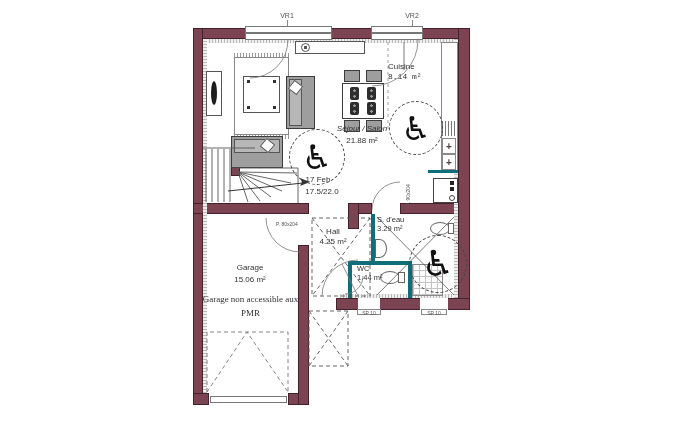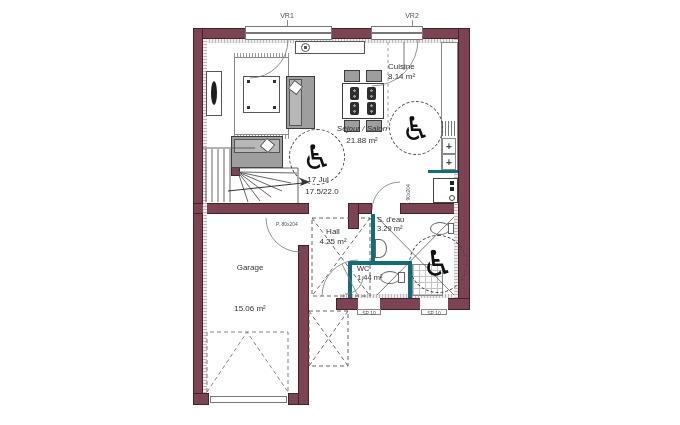--- a/index.html
+++ b/index.html
@@ -167,38 +167,40 @@
     <span class="wch" style="font-size:33px;">♿</span>
   </div>
   <div class="circ" style="left:409px;top:235px;width:56px;height:56px;">
     <span class="wch" style="font-size:36px;">♿</span>
   </div>
 
   <div class="lbl ctr" style="left:287px;top:12px;font-size:7px;color:#555;">VR1</div>
   <div class="lbl ctr" style="left:412px;top:12px;font-size:7px;color:#555;">VR2</div>
 
   <div class="lbl" style="left:388px;top:62px;">Cuisine</div>
-  <div class="lbl" style="left:388px;top:72px;">8.14 m²</div>
+  <div class="lbl" style="left:388px;top:72px;font-family:Liberation Mono, monospace;">8.14 m²</div>
 
   <div class="lbl ctr" style="left:362px;top:124px;font-style:italic;">Séjour / Salon</div>
   <div class="lbl ctr" style="left:362px;top:136px;">21.88 m²</div>
 
-  <div class="lbl ctr" style="left:318px;top:175px;">17 Jul</div>
+  <div class="lbl ctr" style="left:318px;top:175px;">17 Feb</div>
   <div class="lbl ctr" style="left:322px;top:187px;">17.5/22.0</div>
 
   <div class="lbl ctr" style="left:333px;top:227px;">Hall</div>
   <div class="lbl ctr" style="left:333px;top:237px;text-align:right;">4.25 m²</div>
 
   <div class="lbl" style="left:377px;top:215px;font-size:7.5px;">S. d'eau</div>
   <div class="lbl" style="left:377px;top:224px;font-size:7.5px;">3.29 m²</div>
 
   <div class="lbl" style="left:357px;top:264px;font-size:7.5px;">WC</div>
   <div class="lbl" style="left:357px;top:273px;font-size:7.5px;">1.44 m²</div>
 
   <div class="lbl ctr" style="left:250px;top:263px;text-align:right;">Garage</div>
-  <div class="lbl ctr" style="left:250px;top:275px;margin-top:29px;">15.06 m²</div>
+  <div class="lbl ctr" style="left:250px;top:275px;">15.06 m²</div>
+  <div style="position:absolute;left:202px;top:292px;width:97px;text-align:center;
+              font-family:'Liberation Serif',serif;font-size:9px;line-height:1.6;color:#333;">Garage non accessible aux PMR</div>
 
   <div class="lbl ctr tiny" style="left:369px;top:310px;">SP 10</div>
   <div class="lbl ctr tiny" style="left:434px;top:310px;">SP 10</div>
   <div class="lbl tiny" style="left:276px;top:221px;">P. 80x204</div>
   <div class="lbl tiny" style="left:405px;top:206px;transform:rotate(-90deg);transform-origin:0 0;">P. 90x204</div>
 
 </div>
 
 </body></html>

